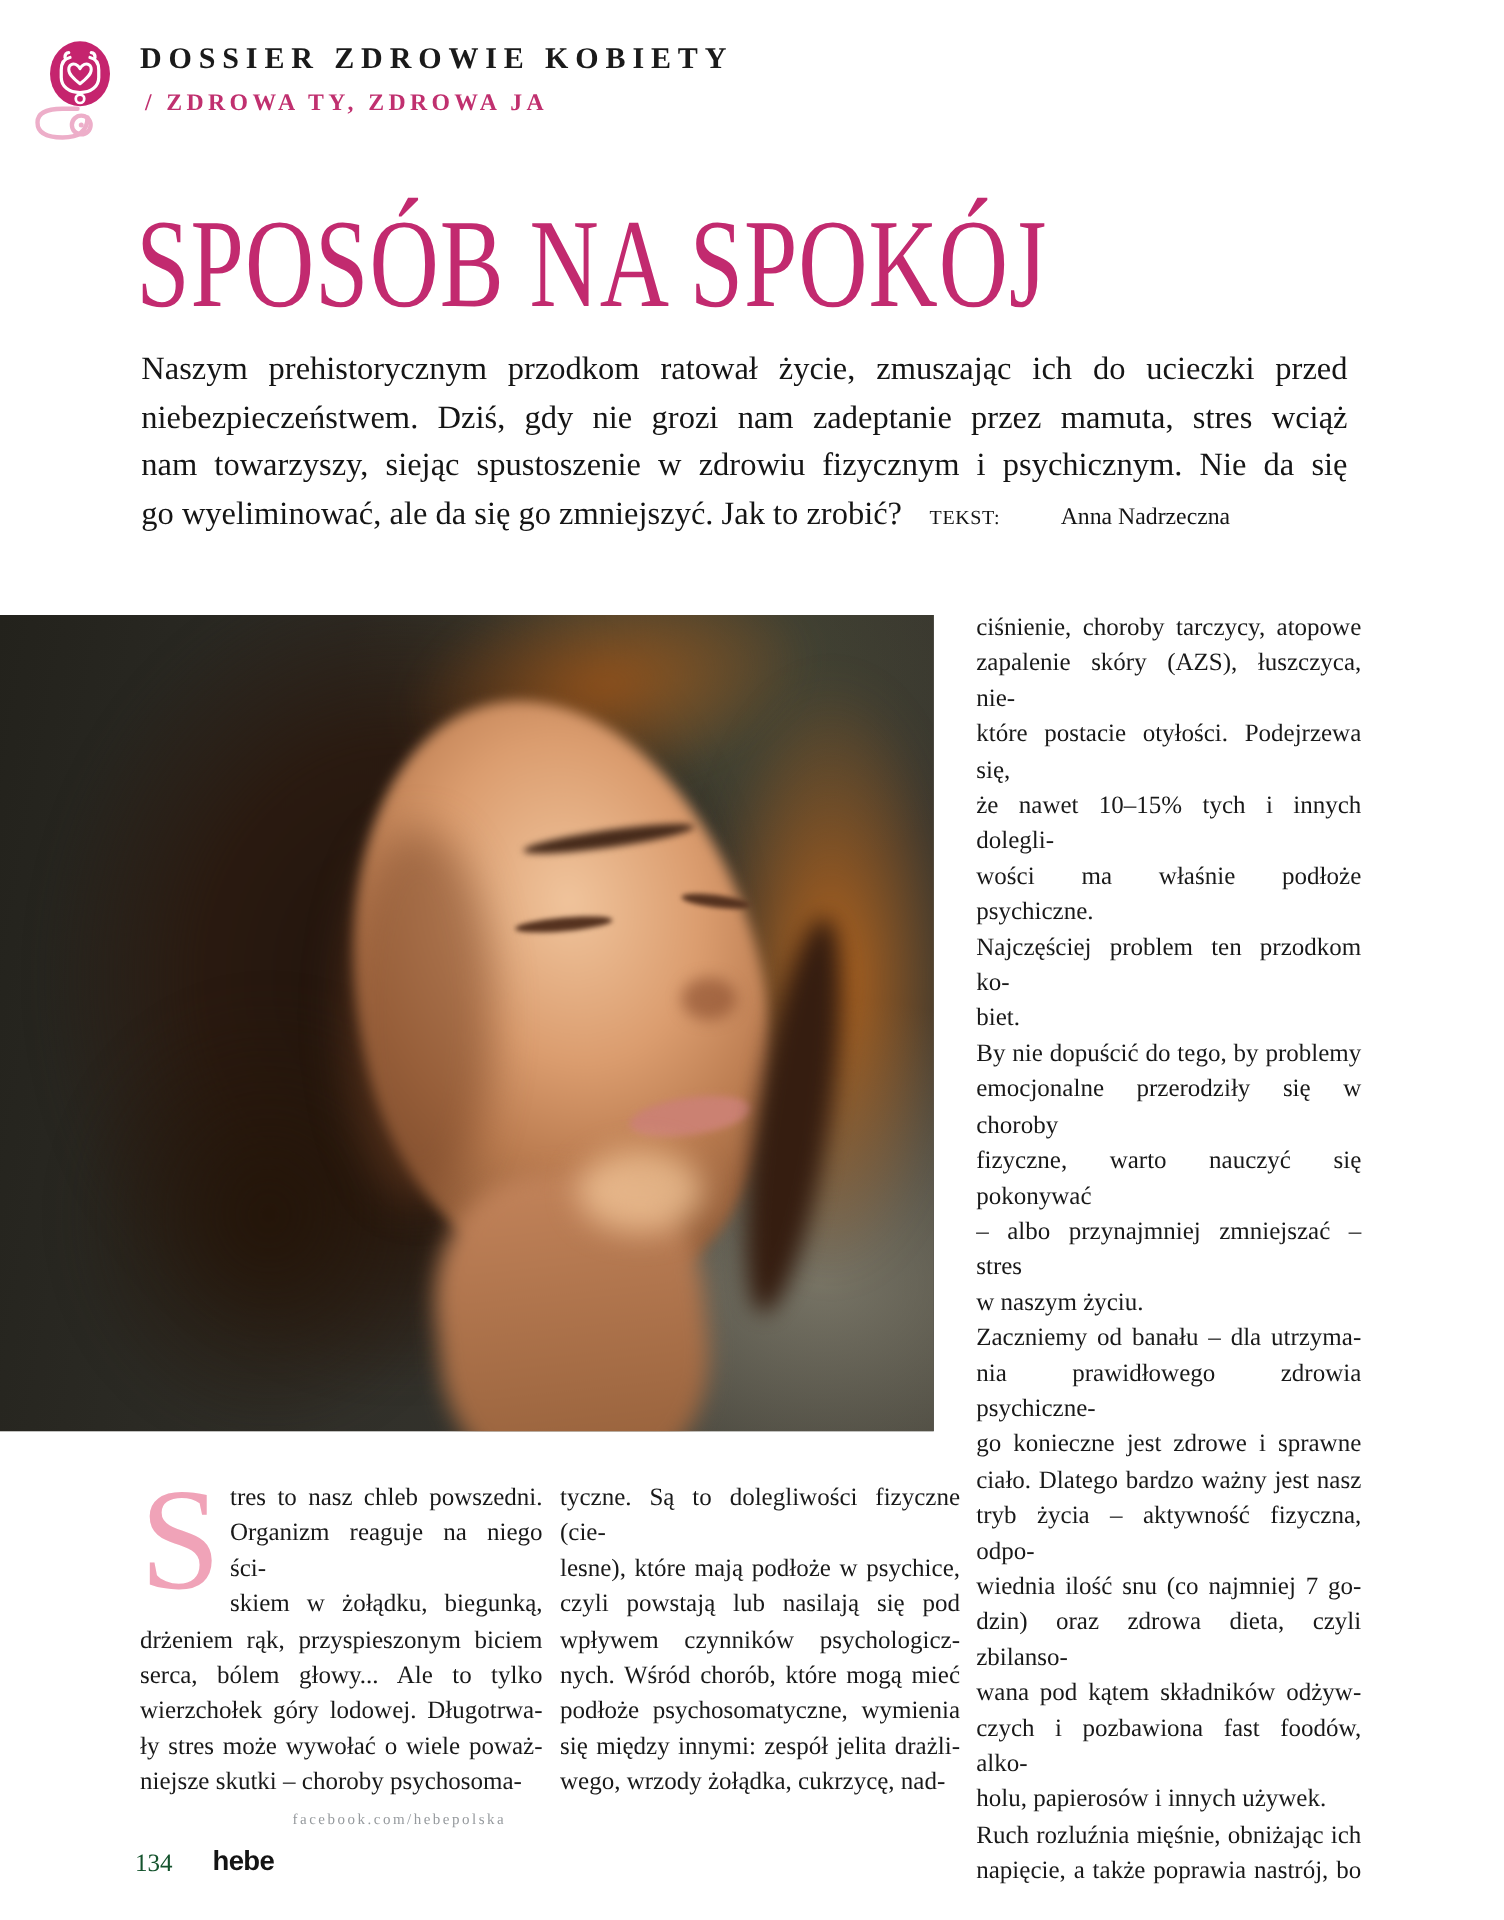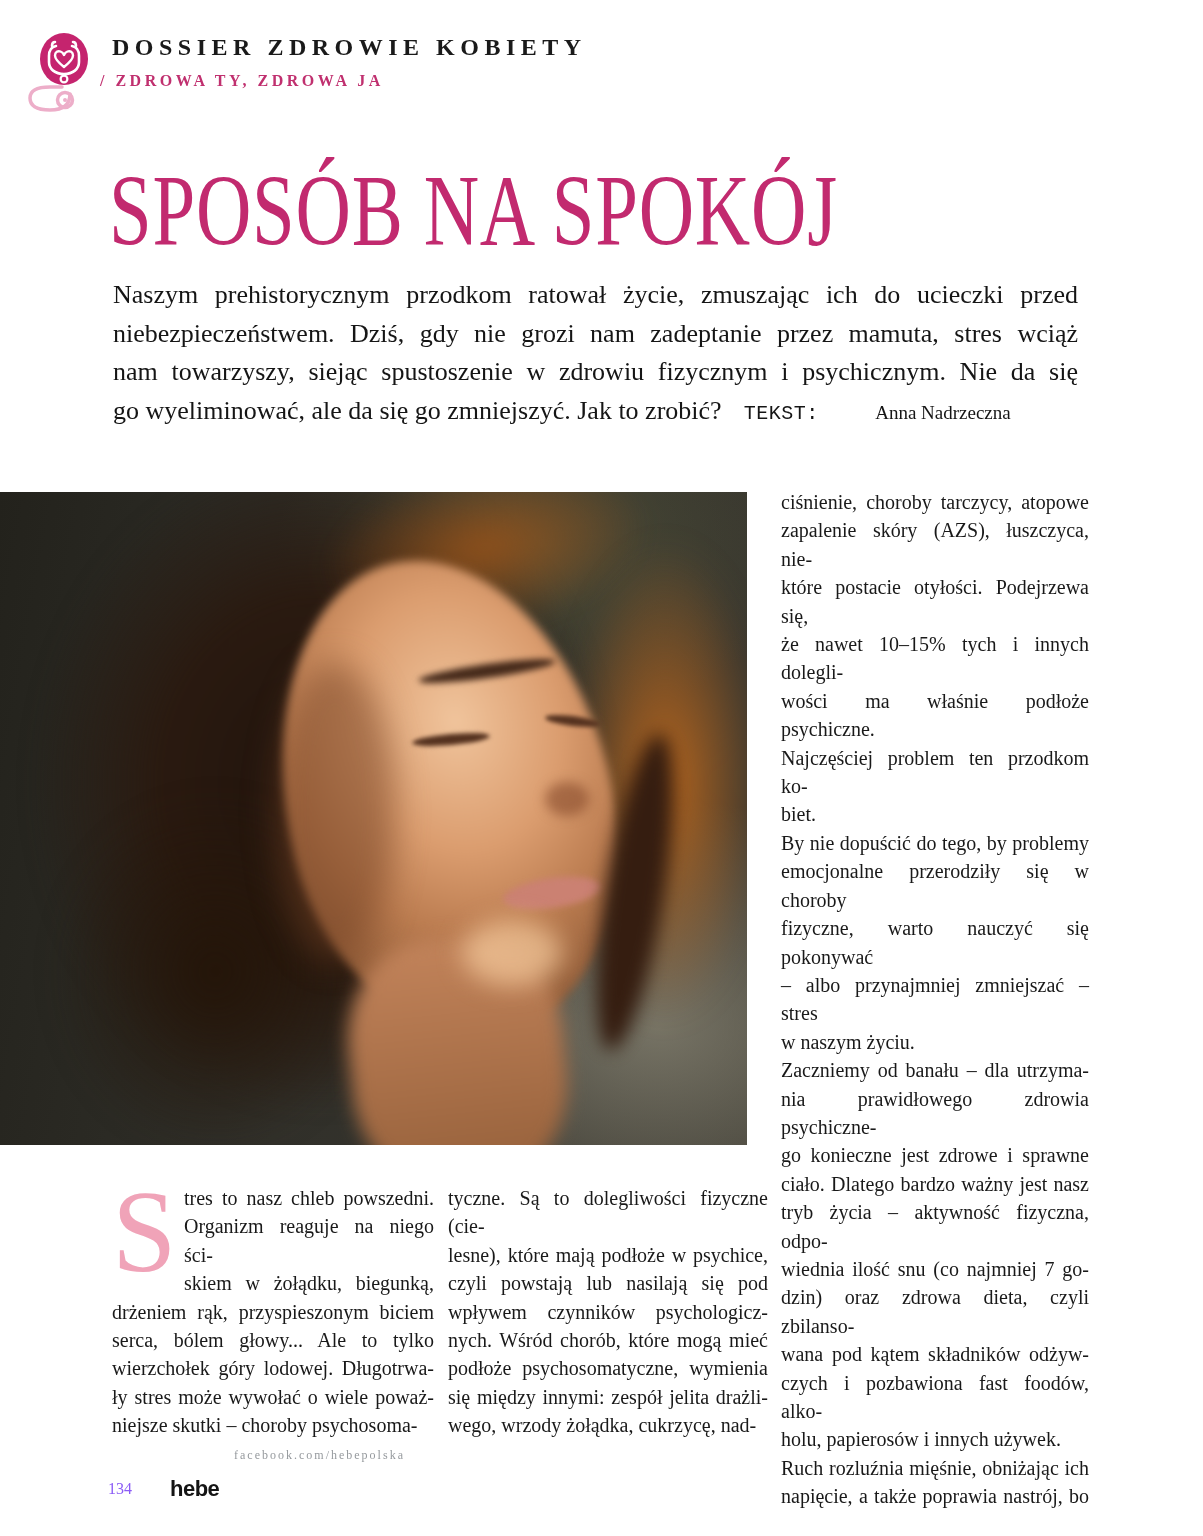--- a/index.html
+++ b/index.html
@@ -1,31 +1,31 @@
 <!DOCTYPE html>
 <html lang="pl"><head>
 <meta charset="utf-8">
 <style>
   html,body{margin:0;padding:0;background:#ffffff;}
   body{width:1203px;height:1536px;position:relative;font-family:"Liberation Serif",serif;color:#1c1c1c;}
   .abs{position:absolute;}
 
   
   .kicker{left:112px;top:34px;font-size:24px;font-weight:700;letter-spacing:5.5px;color:#1a1a1a;}
-  .series{left:100px;top:72px;font-size:16px;font-weight:700;letter-spacing:3.5px;color:#c0306f;}
+  .series{left:116px;top:72px;font-size:19px;font-weight:700;letter-spacing:3.5px;color:#c0306f;}
   .badge-icon{left:18px;top:22px;}
 
   
   .headline{left:109px;top:160px;font-size:101px;line-height:1.02;font-weight:400;color:#c22a6f;
             letter-spacing:1px;transform:scaleX(.76);transform-origin:left top;white-space:nowrap;}
 
   
   .intro{left:113px;top:276px;width:965px;font-size:26px;line-height:38.7px;color:#151515;}
   .intro .byline{margin-left:22px;white-space:nowrap;}
-  .intro .byline .lbl{font-size:20px;letter-spacing:.5px;font-family:Liberation Mono, monospace;}
+  .intro .byline .lbl{font-size:16px;letter-spacing:.5px;}
   .intro .byline .nm{font-size:19px;margin-left:44px;}
 
   .line{text-align:justify;}
   .just{text-align-last:justify;}
 
   
   .photo{left:0;top:492px;width:747px;height:653px;overflow:hidden;background:#2e2d26;}
   .photo>div{position:absolute;}
   .ph-bg{inset:0;background:
      radial-gradient(60% 50% at 88% 82%, rgba(152,148,130,.65), rgba(152,148,130,0) 70%),
@@ -66,21 +66,21 @@
   .col{font-size:20px;line-height:28.4px;color:#191919;}
   .col-left{left:112px;top:1184px;width:322px;}
   .col-mid{left:448px;top:1184px;width:320px;}
   .col-right{left:781px;top:488px;width:308px;}
   .dropcap{float:left;width:62px;height:86px;margin-right:10px;
      font-size:116px;line-height:96px;color:#f0a3b8;}
   .rc-heading{font-family:"Liberation Sans",sans-serif;font-weight:700;font-size:23px;line-height:26px;
      color:#c5377a;text-align:center;letter-spacing:.3px;margin:22px 0 11px;}
 
   
-  .pagenum{left:108px;top:1480px;font-size:16px;color:#8b5cf6;}
+  .pagenum{left:108px;top:1480px;font-size:20px;color:#14532d;}
   .logo{left:170px;top:1476px;font-family:"Liberation Sans",sans-serif;font-weight:700;
         font-size:22px;letter-spacing:-.5px;color:#141414;}
   .social{left:234px;top:1448px;font-size:12px;letter-spacing:2px;color:#95999d;}
 </style>
 </head>
 <body>
 
 <svg class="abs badge-icon" width="112" height="100" viewBox="0 0 112 100" aria-hidden="true">
 
   <path d="M52 72 C52 84 44 88 32 88 C18 88 12 84 12 76 C12 68 20 65 32 65 L44 65" fill="none" stroke="#edaec9" stroke-width="3.5" stroke-linecap="round"></path>

